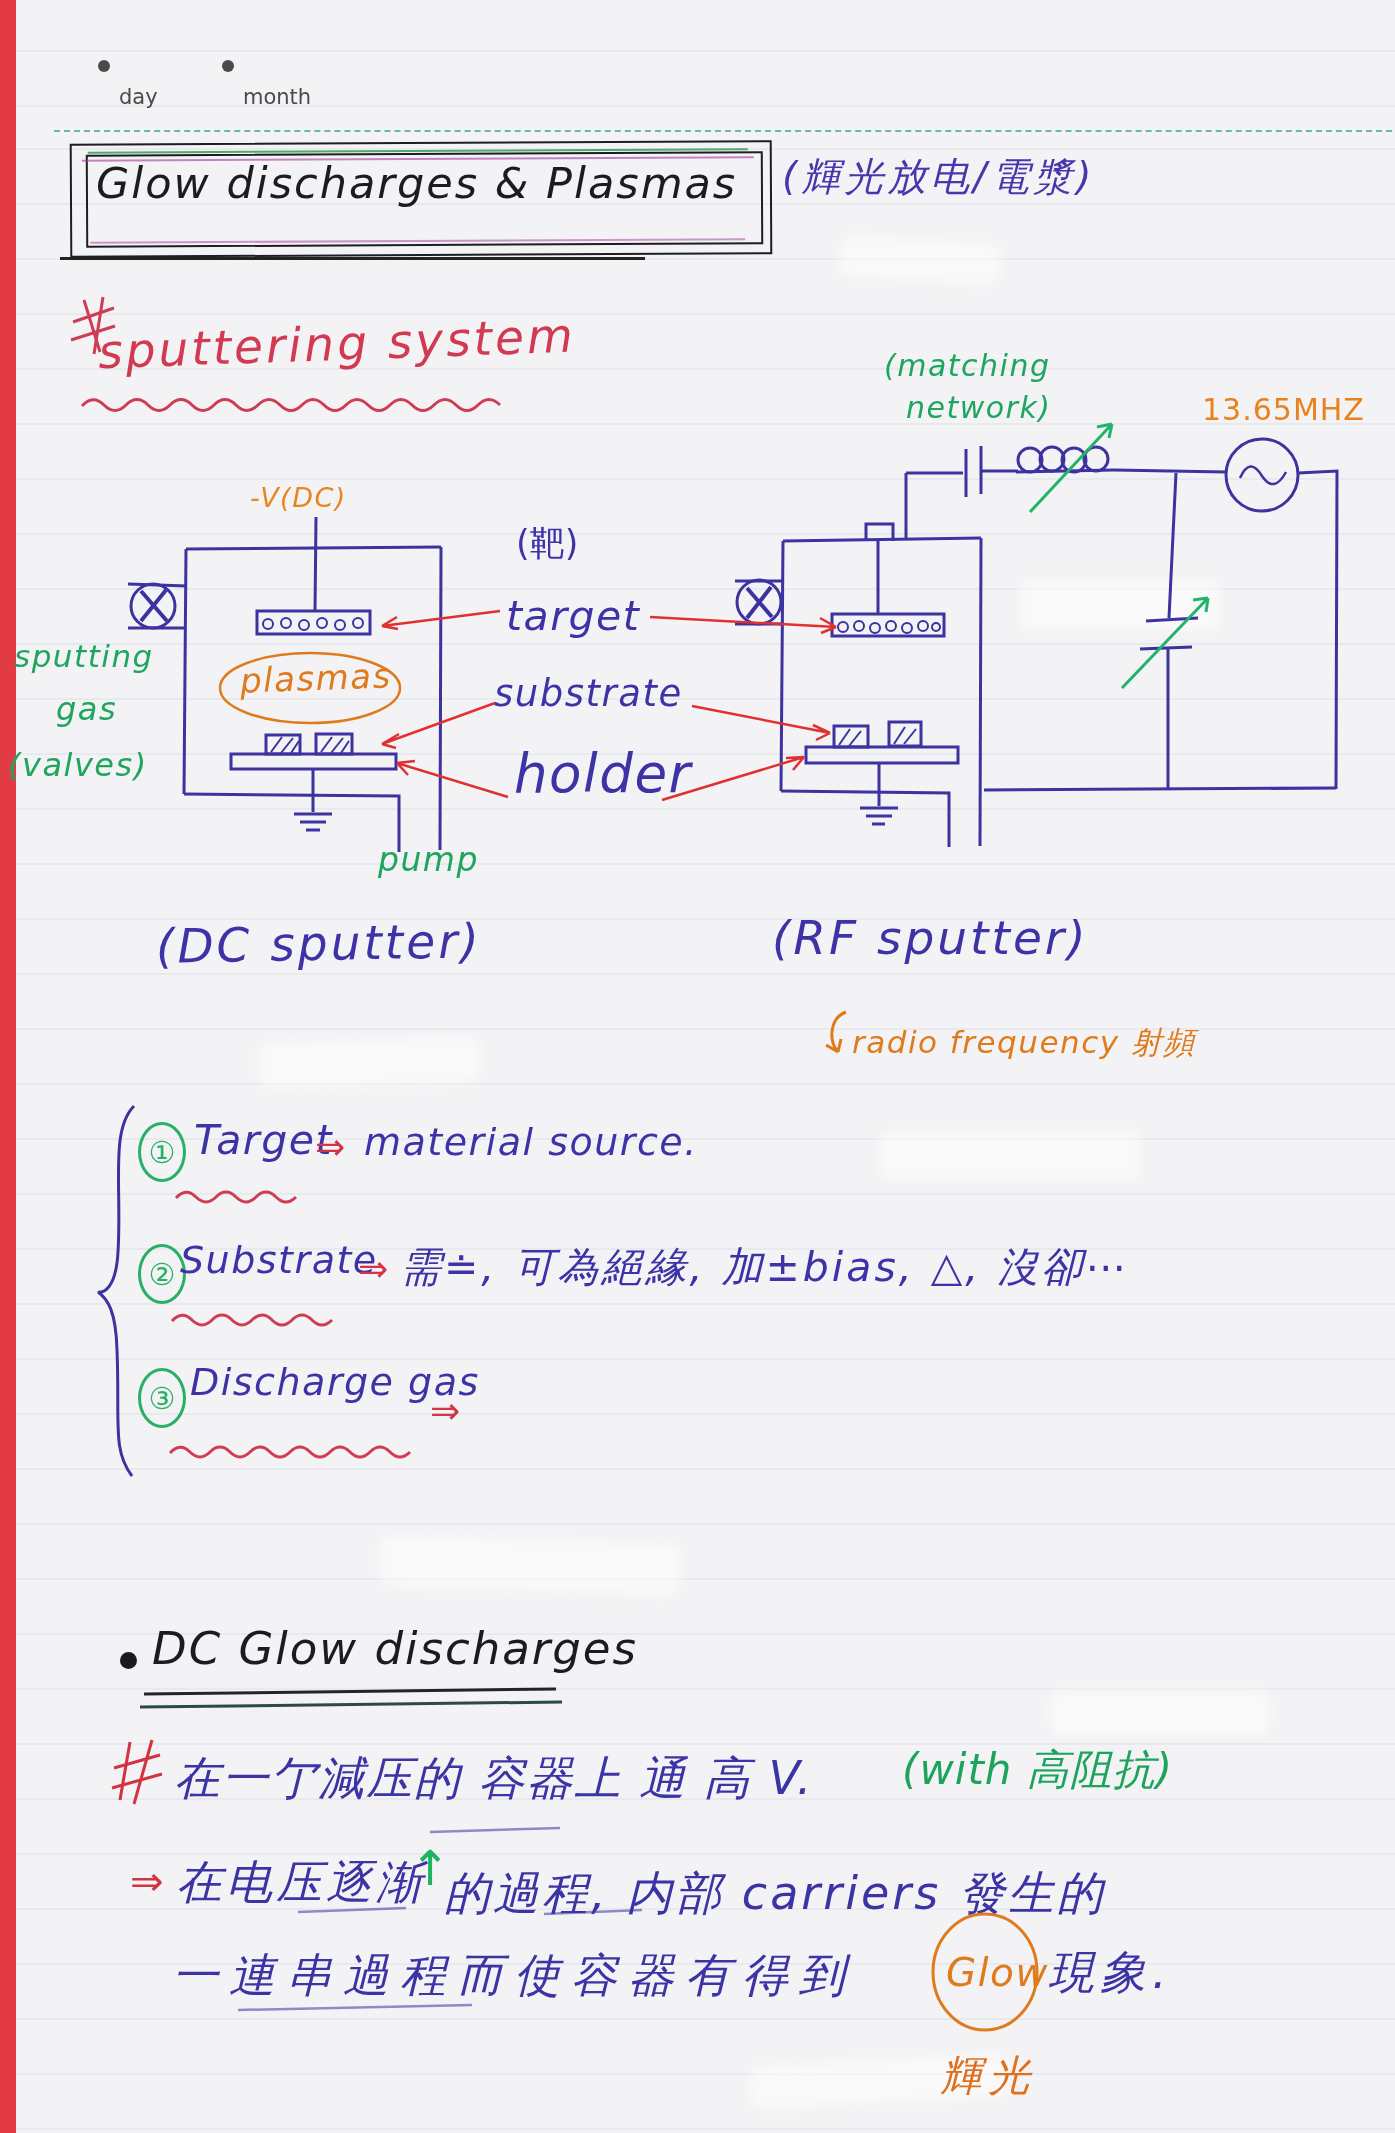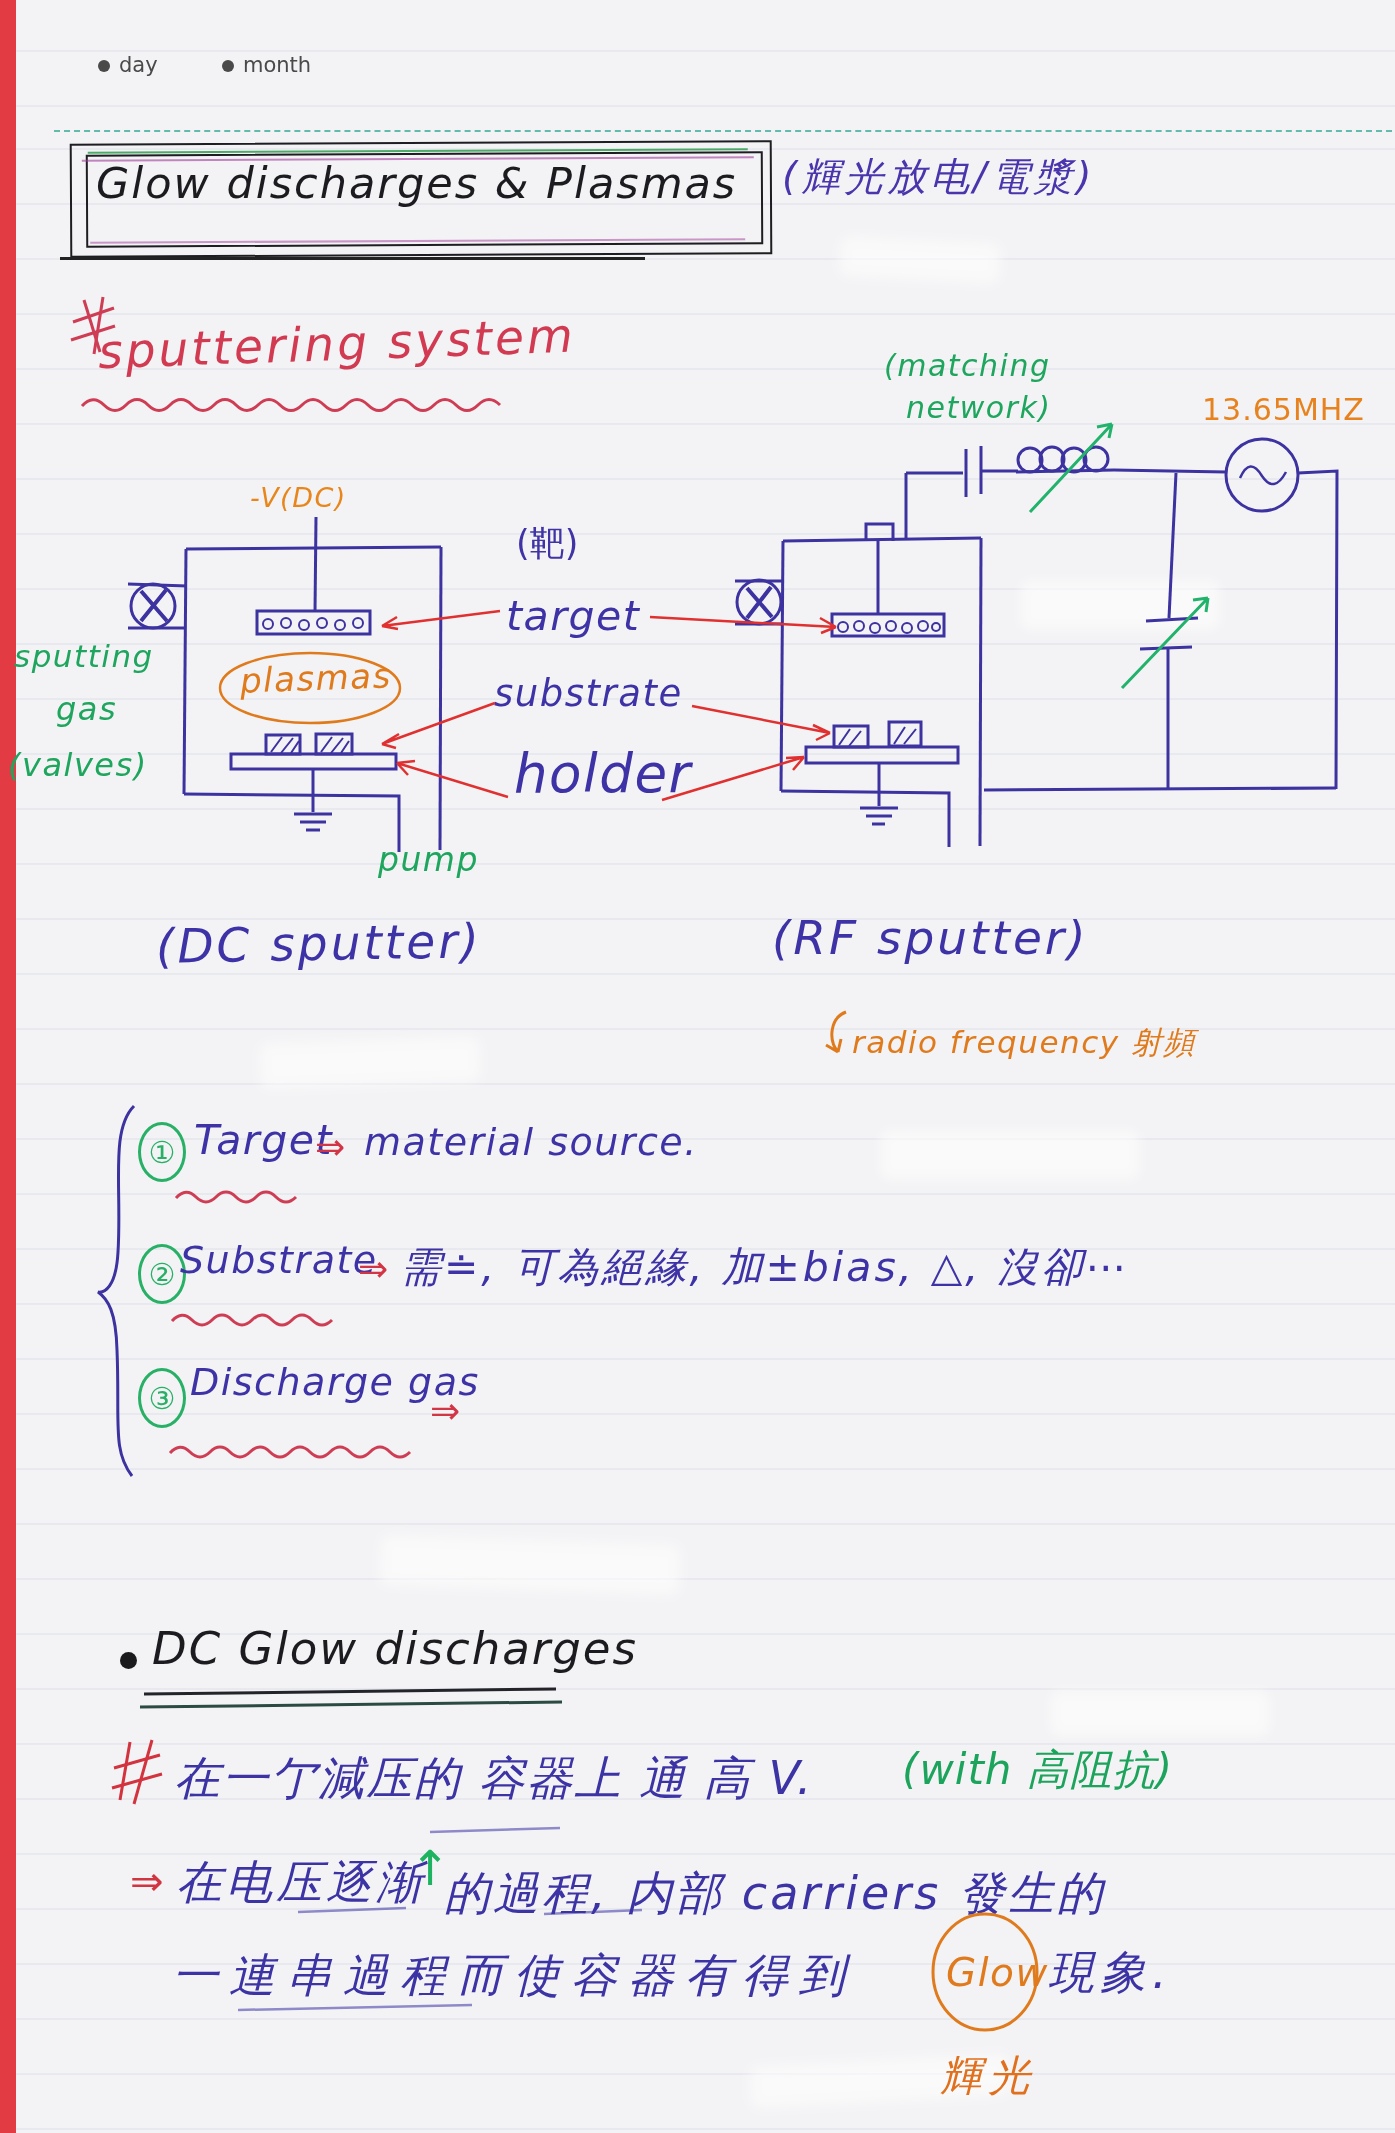--- a/index.html
+++ b/index.html
@@ -13,21 +13,21 @@
     overflow:hidden;
     font-family:"DejaVu Sans", sans-serif;
   }
   .abs{position:absolute;}
   .hw{font-style:italic;letter-spacing:1.5px;white-space:nowrap;}
   .blue{color:#3e33a6;}
   .green{color:#1ea55e;}
   .orange{color:#e07b1d;}
   .red{color:#d23545;}
   .black{color:#1c1c20;text-align:right;}
-  .gray{color:#4a4a4a;}
+  .gray{color:#4a4a4a;margin-top:32px;}
   .dot{width:12px;height:12px;border-radius:50%;background:#4a4a4a;}
   .margin-strip{left:0;top:0;width:16px;height:2133px;background:#e23b44;}
   .dashline{left:54px;top:130px;width:1338px;border-top:2px dashed #3fae9b;opacity:.8;}
   .titlebox{left:70px;top:142px;width:698px;height:110px;border:2.5px solid #1d1d22;transform:rotate(-0.3deg);}
   .titlebox-inner{position:absolute;left:14px;top:9px;right:7px;bottom:8px;border:2px solid #1d1d22;}
   .accent{position:absolute;height:2px;}
   .circle-num{
     width:42px;height:54px;border:3px solid #28b067;border-radius:50%;
     display:flex;align-items:center;justify-content:center;
     color:#28b067;font-size:30px;font-style:italic;

